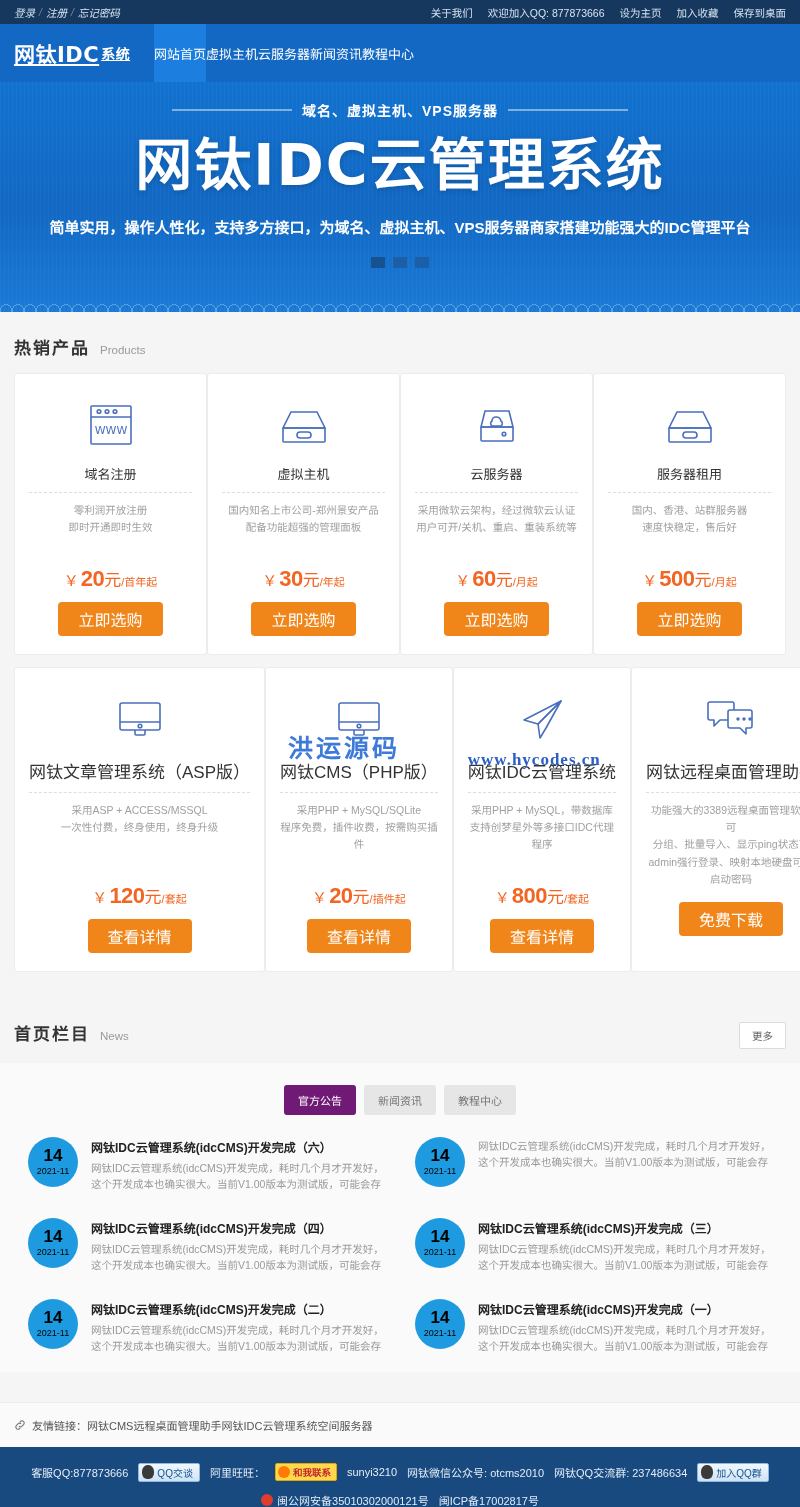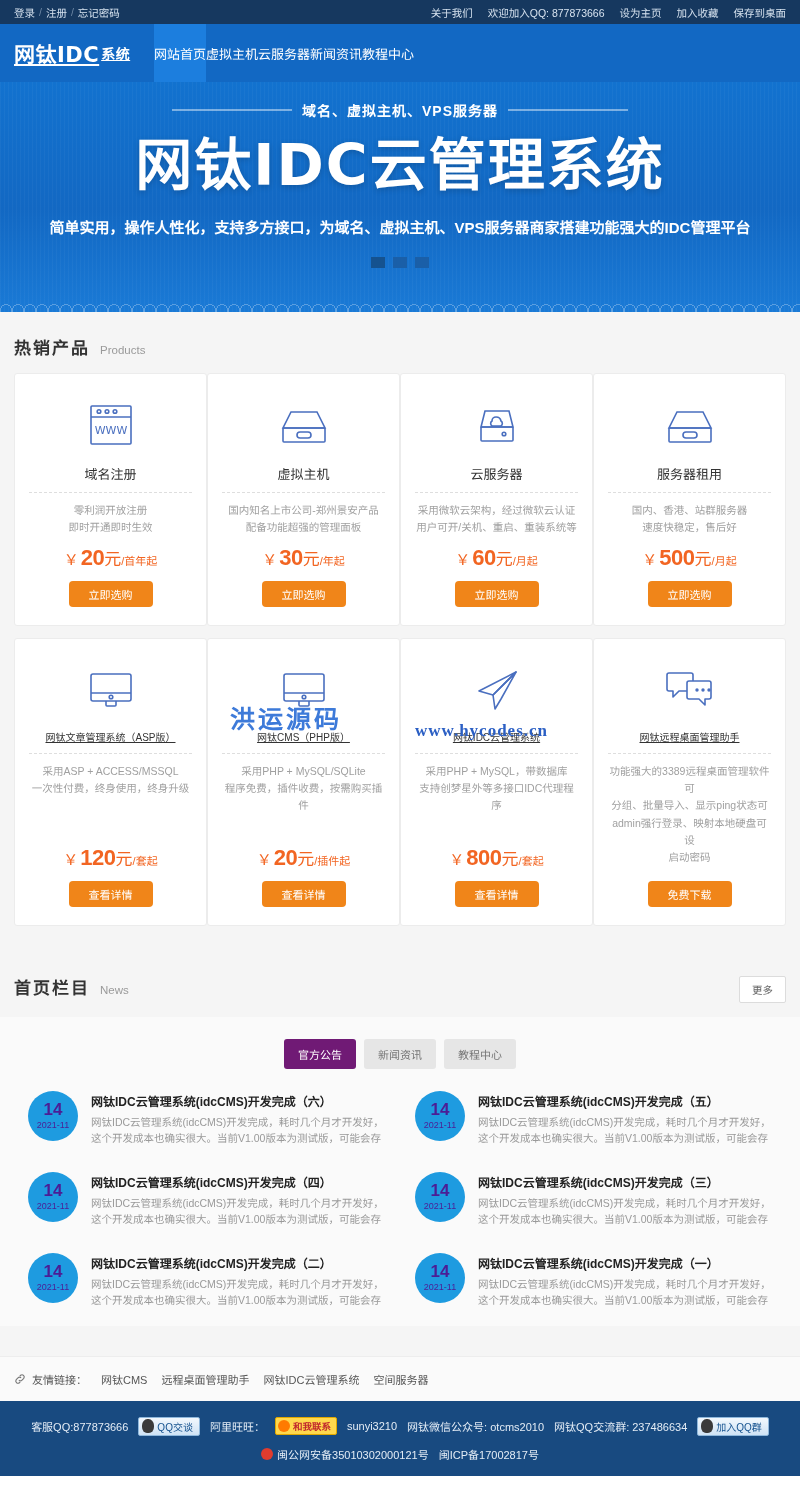--- a/index.html
+++ b/index.html
@@ -17,21 +17,21 @@
   
   .topbar {
     background:#16385f;
     height:24px;
     color:#d6e2ef;
     font-size:10.5px;
     display:flex;
     align-items:center;
   }
   .topbar .inner { display:flex; align-items:center; justify-content:space-between; width:772px; }
-  .topbar-left { display:flex; align-items:center; gap:4px; }
+  .topbar-left { display:flex; align-items:center; gap:4px;font-style:italic; }
   .topbar-left a, .topbar-right a, .topbar-right span {
     color:#d6e2ef; text-decoration:none;
   }
   .topbar-left .sep { color:#6f89a6; }
   .topbar-right { display:flex; align-items:center; gap:15px; }
 
   
   .header {
     background:#1268c3;
     height:58px;
@@ -165,47 +165,47 @@
   .card-icon { height:62px; display:flex; align-items:center; justify-content:center; }
   .card-icon svg { display:block; }
   .card-title {
     margin-top:8px;
     font-size:13px;
     color:#333;
     font-weight:500;
     text-align:center;
     white-space:nowrap;
   }
-  .card-title.sm { font-size:10px;text-decoration:underline; }
+  .card-title.sm { font-size:17px; }
   .card-divider {
     width:100%; margin:9px 0 9px 0;
     border-top:1px dashed #dedede;
   }
   .card-desc {
     font-size:10.5px;
     color:#a0a0a0;
     line-height:1.65;
     text-align:center;
   }
   .card-price {
     margin-top:auto;
     padding-top:8px;
     color:#f26522;
     white-space:nowrap;
     display:flex; align-items:baseline; justify-content:center;
   }
   .card-price .yen { font-size:15px; margin-right:2px; }
-  .card-price .num { font-size:22px; font-weight:bold; letter-spacing:-0.5px; }
+  .card-price .num { font-size:22px; font-weight:bold; letter-spacing:-0.5px;margin-top:21px; }
   .card-price .yuan { font-size:17px; }
   .card-price .unit { font-size:11px; color:#f26522; }
   .card-btn {
     margin-top:10px;
     background:#f08519;
     color:#fff;
-    font-size:11px;
+    font-size:16px;
     padding:5px 20px;
     border:none;
     border-radius:4px;
     cursor:pointer;
     white-space:nowrap;
   }
 
   
   .news-sec { background:#f5f5f5; padding-bottom:30px; }
   .news-head-band { background:#f5f5f5; }
@@ -228,21 +228,21 @@
     column-gap:30px;
     row-gap:24px;
     padding:0 14px 6px 14px;
   }
   .news-item { display:flex; gap:13px; align-items:flex-start; }
   .news-date {
     flex:0 0 auto;
     width:50px; height:50px;
     border-radius:50%;
     background:#1e9be0;
-    color:#4c1d95;
+    color:#000000;
     display:flex; flex-direction:column;
     align-items:center; justify-content:center;
     line-height:1;
   }
   .news-date .d { font-size:17px; font-weight:bold; }
   .news-date .m { font-size:9px; margin-top:3px; }
   .news-text { min-width:0; padding-top:1px; }
   .news-title {
     font-size:12px;
     font-weight:bold;
@@ -261,21 +261,21 @@
     max-height:34px;
     overflow:hidden;
   }
 
   
   .links {
     background:#fafafa;
     border-top:1px solid #ededed;
     padding:14px 0;
   }
-  .links .inner { display:flex; align-items:center; gap:14px; font-size:11px; }
+  .links .inner { display:flex; align-items:center; font-size:11px; }
   .links-label { color:#555; display:flex; align-items:center; gap:6px; }
   .links a { color:#555; text-decoration:none; }
 
   
   .footer {
     background:#184a80;
     color:#e3ecf5;
     padding:16px 0 14px 0;
     text-align:center;
     font-size:11px;
@@ -629,21 +629,20 @@
             <div class="news-sum">网钛IDC云管理系统(idcCMS)开发完成，耗时几个月才开发好，这个开发成本也确实很大。当前V1.00版本为测试版，可能会存在些问题还没</div>
           </div>
         </div>
 
         <div class="news-item">
           <div class="news-date">
             <span class="d">14</span>
             <span class="m">2021-11</span>
           </div>
           <div class="news-text">
-            <a href="#" class="news-title">网钛IDC云管理系统(idcCMS)开发完成（五）</a>
             <div class="news-sum">网钛IDC云管理系统(idcCMS)开发完成，耗时几个月才开发好，这个开发成本也确实很大。当前V1.00版本为测试版，可能会存在些问题还没</div>
           </div>
         </div>
 
         <div class="news-item">
           <div class="news-date">
             <span class="d">14</span>
             <span class="m">2021-11</span>
           </div>
           <div class="news-text">

